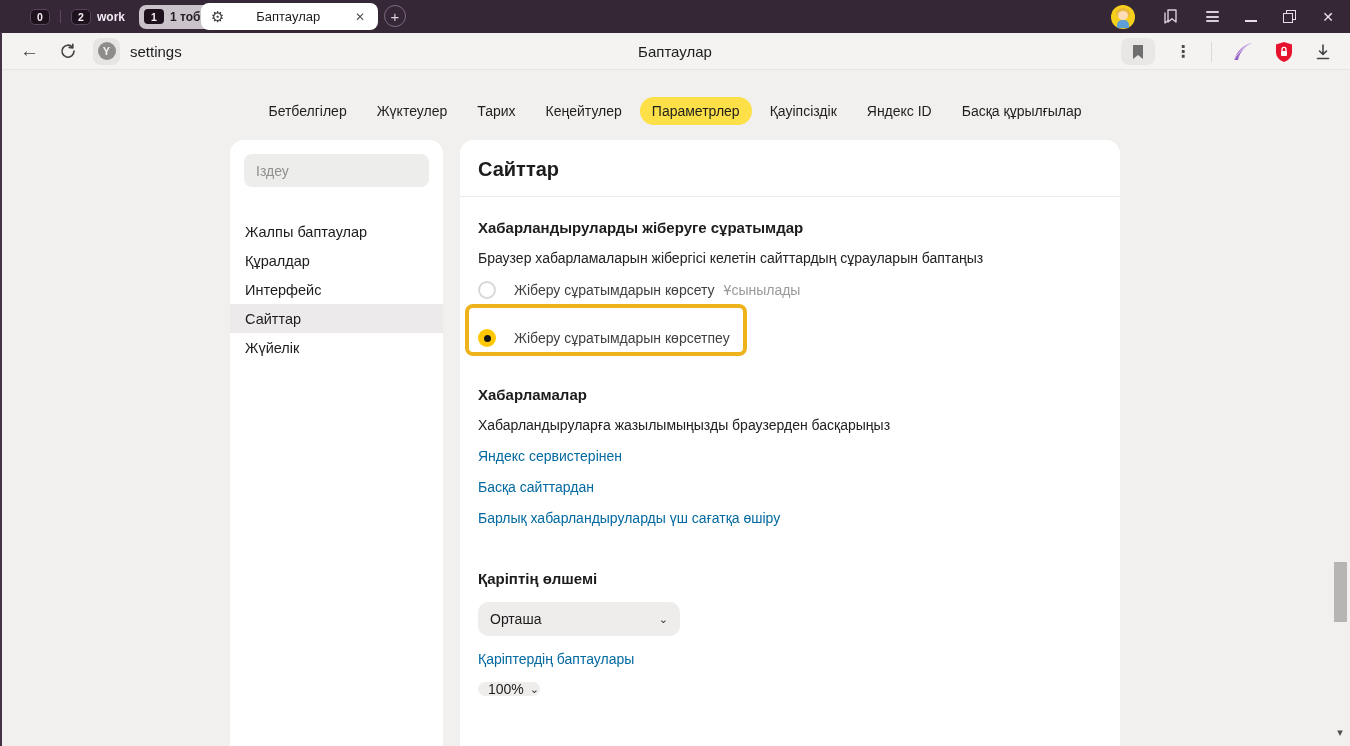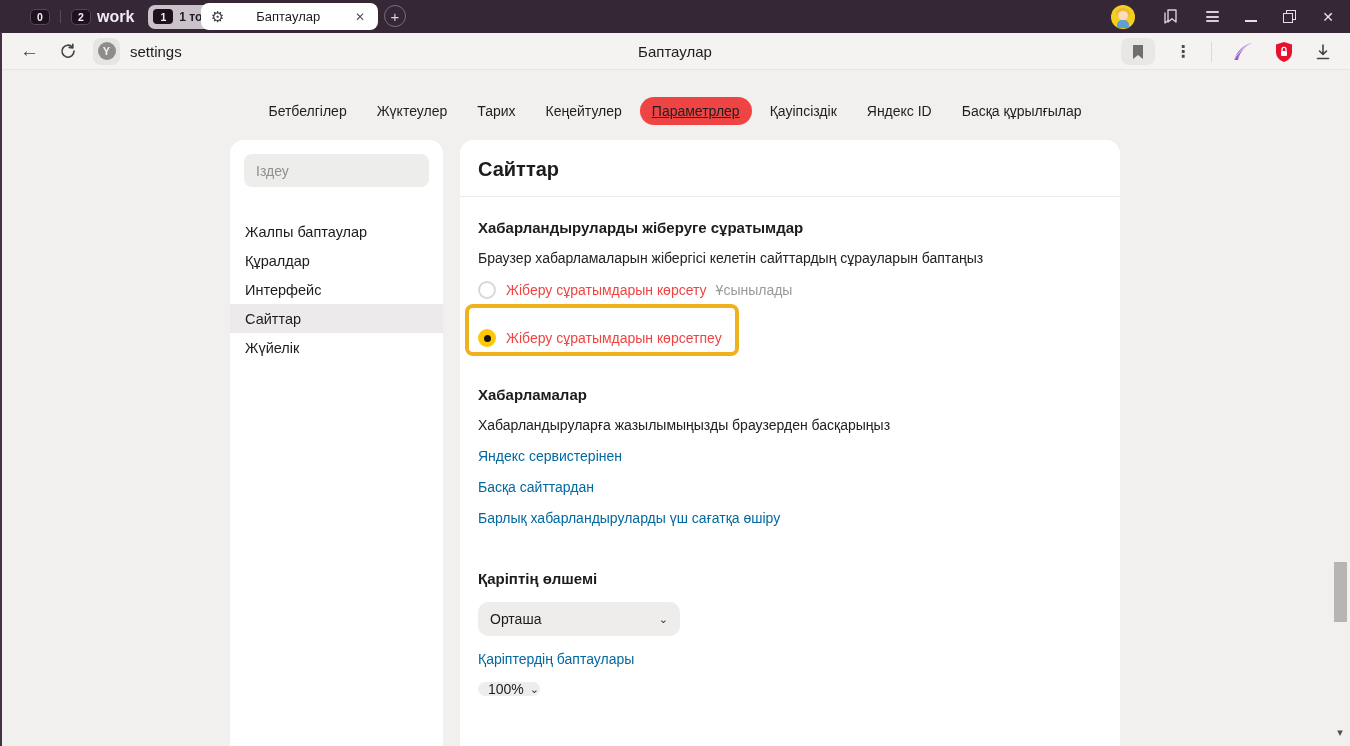--- a/index.html
+++ b/index.html
@@ -6,21 +6,21 @@
   html,body { width:1350px; height:746px; overflow:hidden; }
   body { font-family:"Liberation Sans","DejaVu Sans",sans-serif; background:#f1f0ee; position:relative; }
 
   
   .tabstrip { height:33px; background:#362737; display:flex; align-items:center; position:relative; color:#fff; }
   .ts-left { display:flex; align-items:center; gap:8px; padding-left:30px; }
   .badge-dark { min-width:20px; height:16px; padding:0 5px; background:#1d121d; border:1px solid #564457; border-radius:5px;
     color:#f4eef4; font-size:10.5px; font-weight:bold; display:flex; align-items:center; justify-content:center; }
   .ts-divider { width:1px; height:13px; background:#5c4a5c; margin:0 2px; }
   .ws-group { display:flex; align-items:center; gap:6px; }
-  .ws-label { font-size:16px; font-weight:bold; color:#f2ecf2; }
+  .ws-label { font-size:12px; font-weight:bold; color:#f2ecf2; }
   .group-pill { display:flex; align-items:center; gap:6px; background:#cbc3ca; border-radius:7px; height:24px; padding:0 9px 0 5px; margin-left:6px; }
   .group-pill .badge-dark { border:none; height:15px; border-radius:4px; }
   .group-label { font-size:12px; font-weight:bold; color:#241a24; }
   .chev-pill { width:30px; height:24px; border-radius:7px; background:#4e3d4e; display:flex; align-items:center; justify-content:center;
     color:#d9d0d9; font-size:12px; margin-left:3px; }
   .active-tab { position:absolute; left:201px; top:3px; width:177px; height:27px; background:#fff; border-radius:8px;
     display:flex; align-items:center; padding:0 10px; color:#1d1d1d; }
   .tab-gear { font-size:15px; color:#3c3c3c; line-height:1; }
   .tab-title { flex:1; text-align:center; font-size:13px; color:#1d1d1d; }
   .tab-close { font-size:12px; color:#555; padding:2px 3px; }
@@ -53,21 +53,21 @@
   .bm-pill { width:34px; height:27px; border-radius:8px; background:#e9e7e5; display:flex; align-items:center; justify-content:center; }
   .kebab { font-size:16px; color:#4a4a4a; font-weight:bold; }
   .tb-divider { width:1px; height:20px; background:#dbd9d7; }
 
   
   .page { position:relative; height:676px; background:#f1f0ee; }
   .edge-left { position:absolute; left:0; top:-38px; width:2px; height:714px; background:#423243; z-index:40; }
 
   .navtabs { position:absolute; top:27px; left:0; width:100%; display:flex; justify-content:center; align-items:center; gap:6px; }
   .navtab { font-size:14px; color:#1f1f1f; padding:6px 12px; border-radius:16px; white-space:nowrap; }
-  .navtab.active { background:#ef4444;text-decoration:underline; }
+  .navtab.active { background:#fde047; }
 
   .sidebar { position:absolute; left:230px; top:70px; width:213px; height:606px; background:#fff; border-radius:14px 14px 0 0; }
   .search-box { margin:14px; height:33px; background:#ededeb; border-radius:8px; border:none; width:185px; padding:0 12px;
     font-size:14px; font-family:inherit; color:#1d1d1d; outline:none; }
   .search-box::placeholder { color:#8f8f8f; }
   .side-list { margin-top:16px; }
   .side-item { height:29px; display:flex; align-items:center; padding-left:15px; font-size:14.5px; color:#1c1c1c; }
   .side-item.active { background:#eceaea; }
 
   .main-card { position:absolute; left:460px; top:70px; width:660px; height:606px; background:#fff; border-radius:14px 14px 0 0;
@@ -75,21 +75,21 @@
   .main-title { font-size:20px; color:#1c1c1c; padding-top:14px; line-height:30px; }
   .main-divider { height:1px; background:#eaeaea; margin:12px -18px 0; }
   .sec-heading { font-size:15px; font-weight:bold; color:#1c1c1c; }
   .h-requests { margin-top:22px; }
   .sec-desc { font-size:14px; color:#222; margin-top:14px; }
   .radio-row { display:flex; align-items:center; margin-top:15px; }
   .radio { width:18px; height:18px; border-radius:50%; flex:0 0 auto; }
   .radio.off { border:2px solid #d8d8d8; background:#fff; }
   .radio.on { background:#ffc803; position:relative; }
   .radio.on::after { content:""; position:absolute; left:5.5px; top:5.5px; width:7px; height:7px; border-radius:50%; background:#161616; }
-  .radio-label { font-size:14px; color:#ef4444; margin-left:10px; }
+  .radio-label { font-size:14px; color:#404040; margin-left:18px; }
   .radio-badge { font-size:14px; color:#9a9a9a; margin-left:9px; }
   .hl-box { display:inline-flex; align-items:center; border:4px solid #eeb31c; border-radius:8px; padding:21px 13px 5px 9px;
     margin-top:5px; margin-left:-13px; }
   .h-notifications { margin-top:30px; }
   .link { font-size:14px; color:#0369a1; margin-top:15px; width:fit-content; }
   .link-row { display:block; }
   .h-font { margin-top:44px; }
   .select { background:#efedec; border-radius:10px; display:flex; align-items:center; font-size:14px; color:#1c1c1c; }
   .select-font { width:202px; height:28px; padding:17px 12px; margin-top:15px; justify-content:space-between; }
   .select-zoom { width:62px; height:14px; padding:0 10px; margin-top:15px; gap:6px; }

